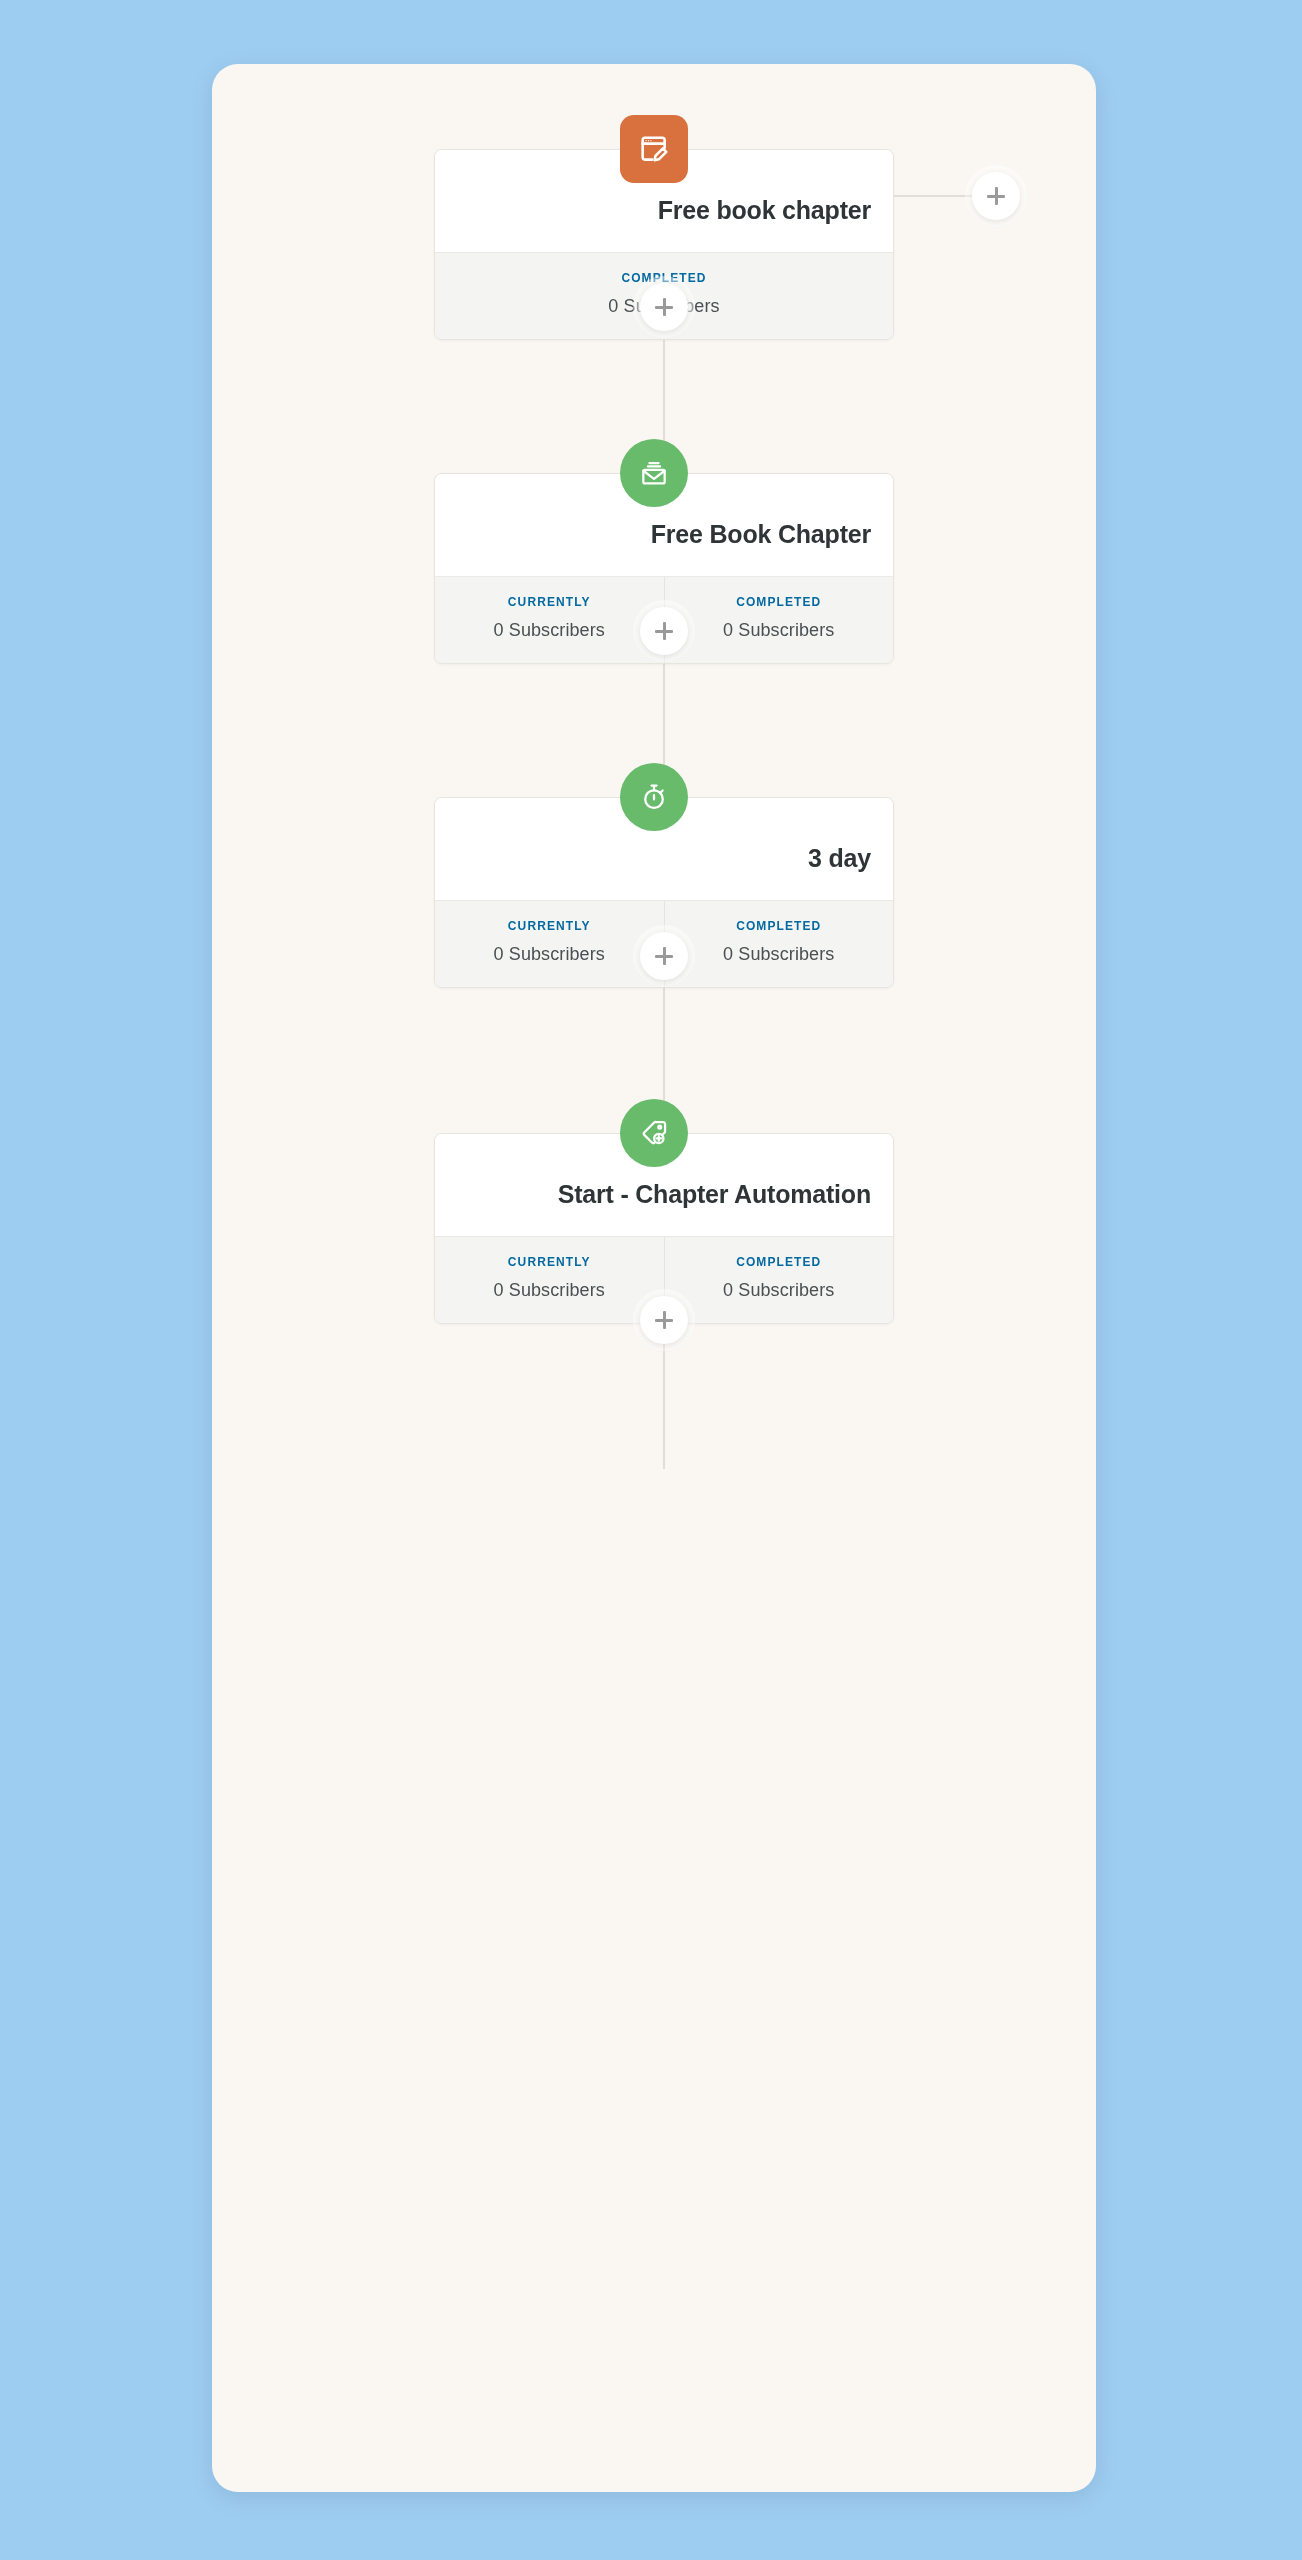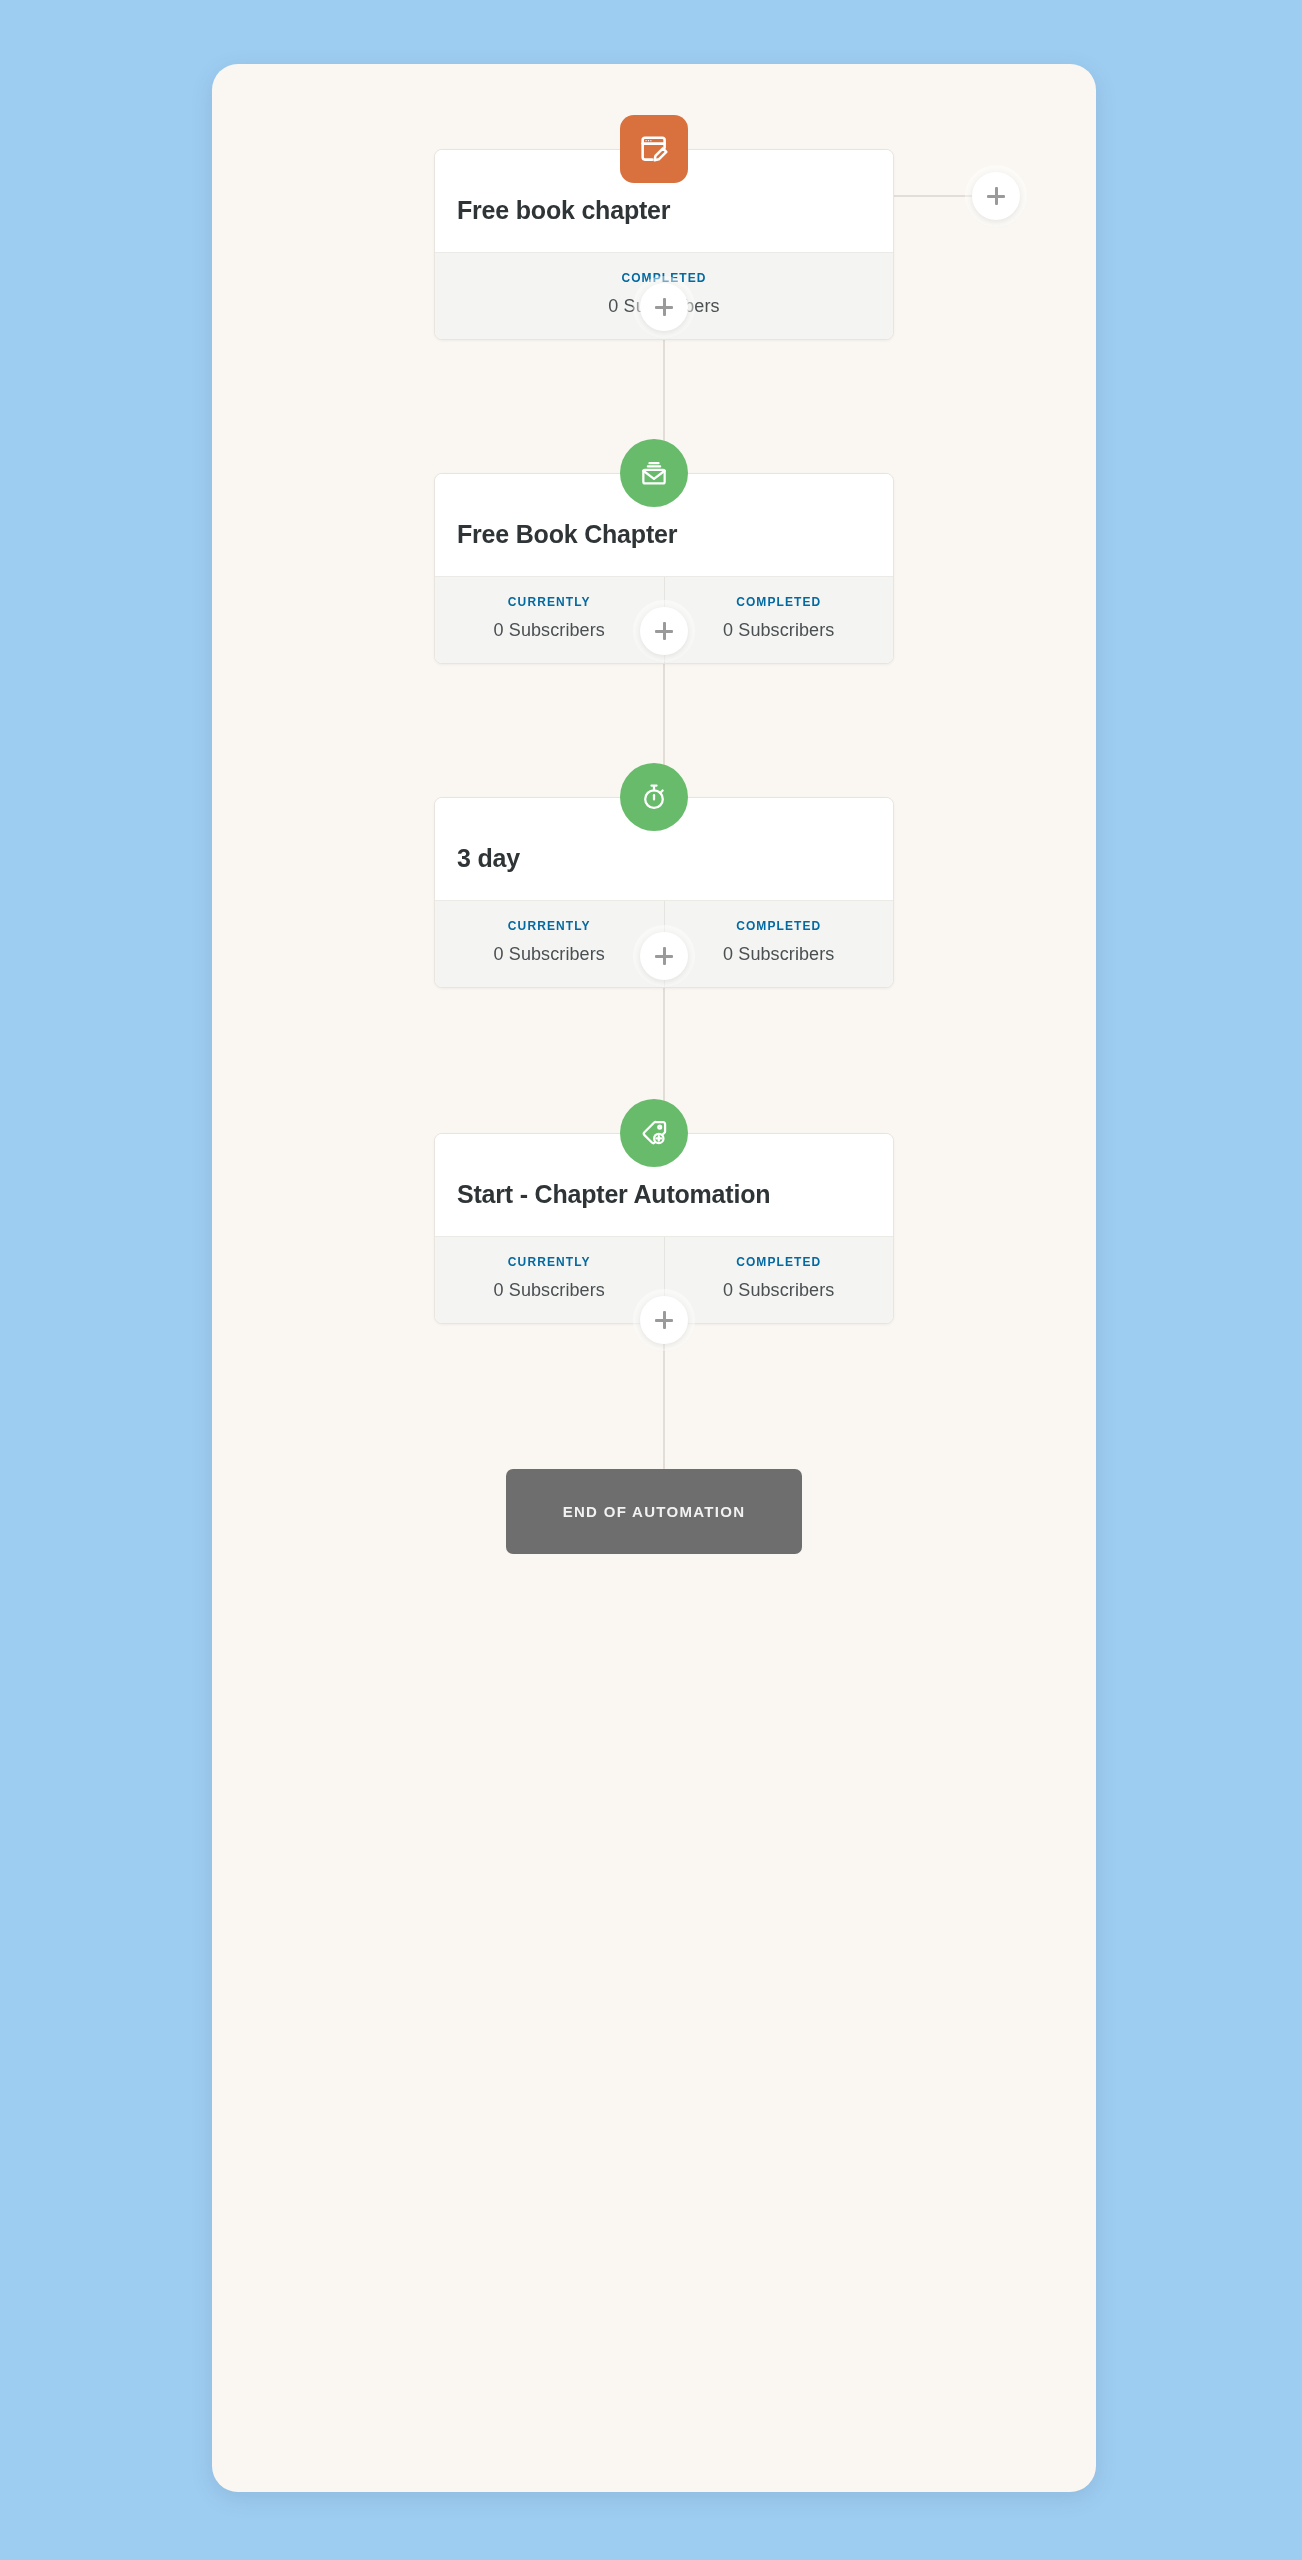--- a/index.html
+++ b/index.html
@@ -63,21 +63,21 @@
     background: #ffffff;
     border: 1px solid #e8e4de;
     border-radius: 8px;
     box-shadow: 0 1px 3px rgba(0,0,0,0.045);
     overflow: hidden;
   }
 
   .node-head {
     background: #ffffff;
     padding: 44px 22px 26px 22px;
-    text-align: left;
+    text-align: right;
   }
 
   .node-title {
     font-size: 25px;
     font-weight: bold;
     color: #2f3437;
     line-height: 1.28;
     letter-spacing: -0.2px;
   }
 
@@ -307,20 +307,17 @@
           </div>
           <div class="stat">
             <div class="stat-label">COMPLETED</div>
             <div class="stat-value">0 Subscribers</div>
           </div>
         </div>
       </div>
 
       <div class="plus-btn" style="left:428px;top:1232px;"></div>
 
-      <div id="end-btn" style="top:1405px;">
-        <span>END OF AUTOMATION</span>
-      </div>
 
     </div>
   </div>
 
 </div>
 
 </body></html>

